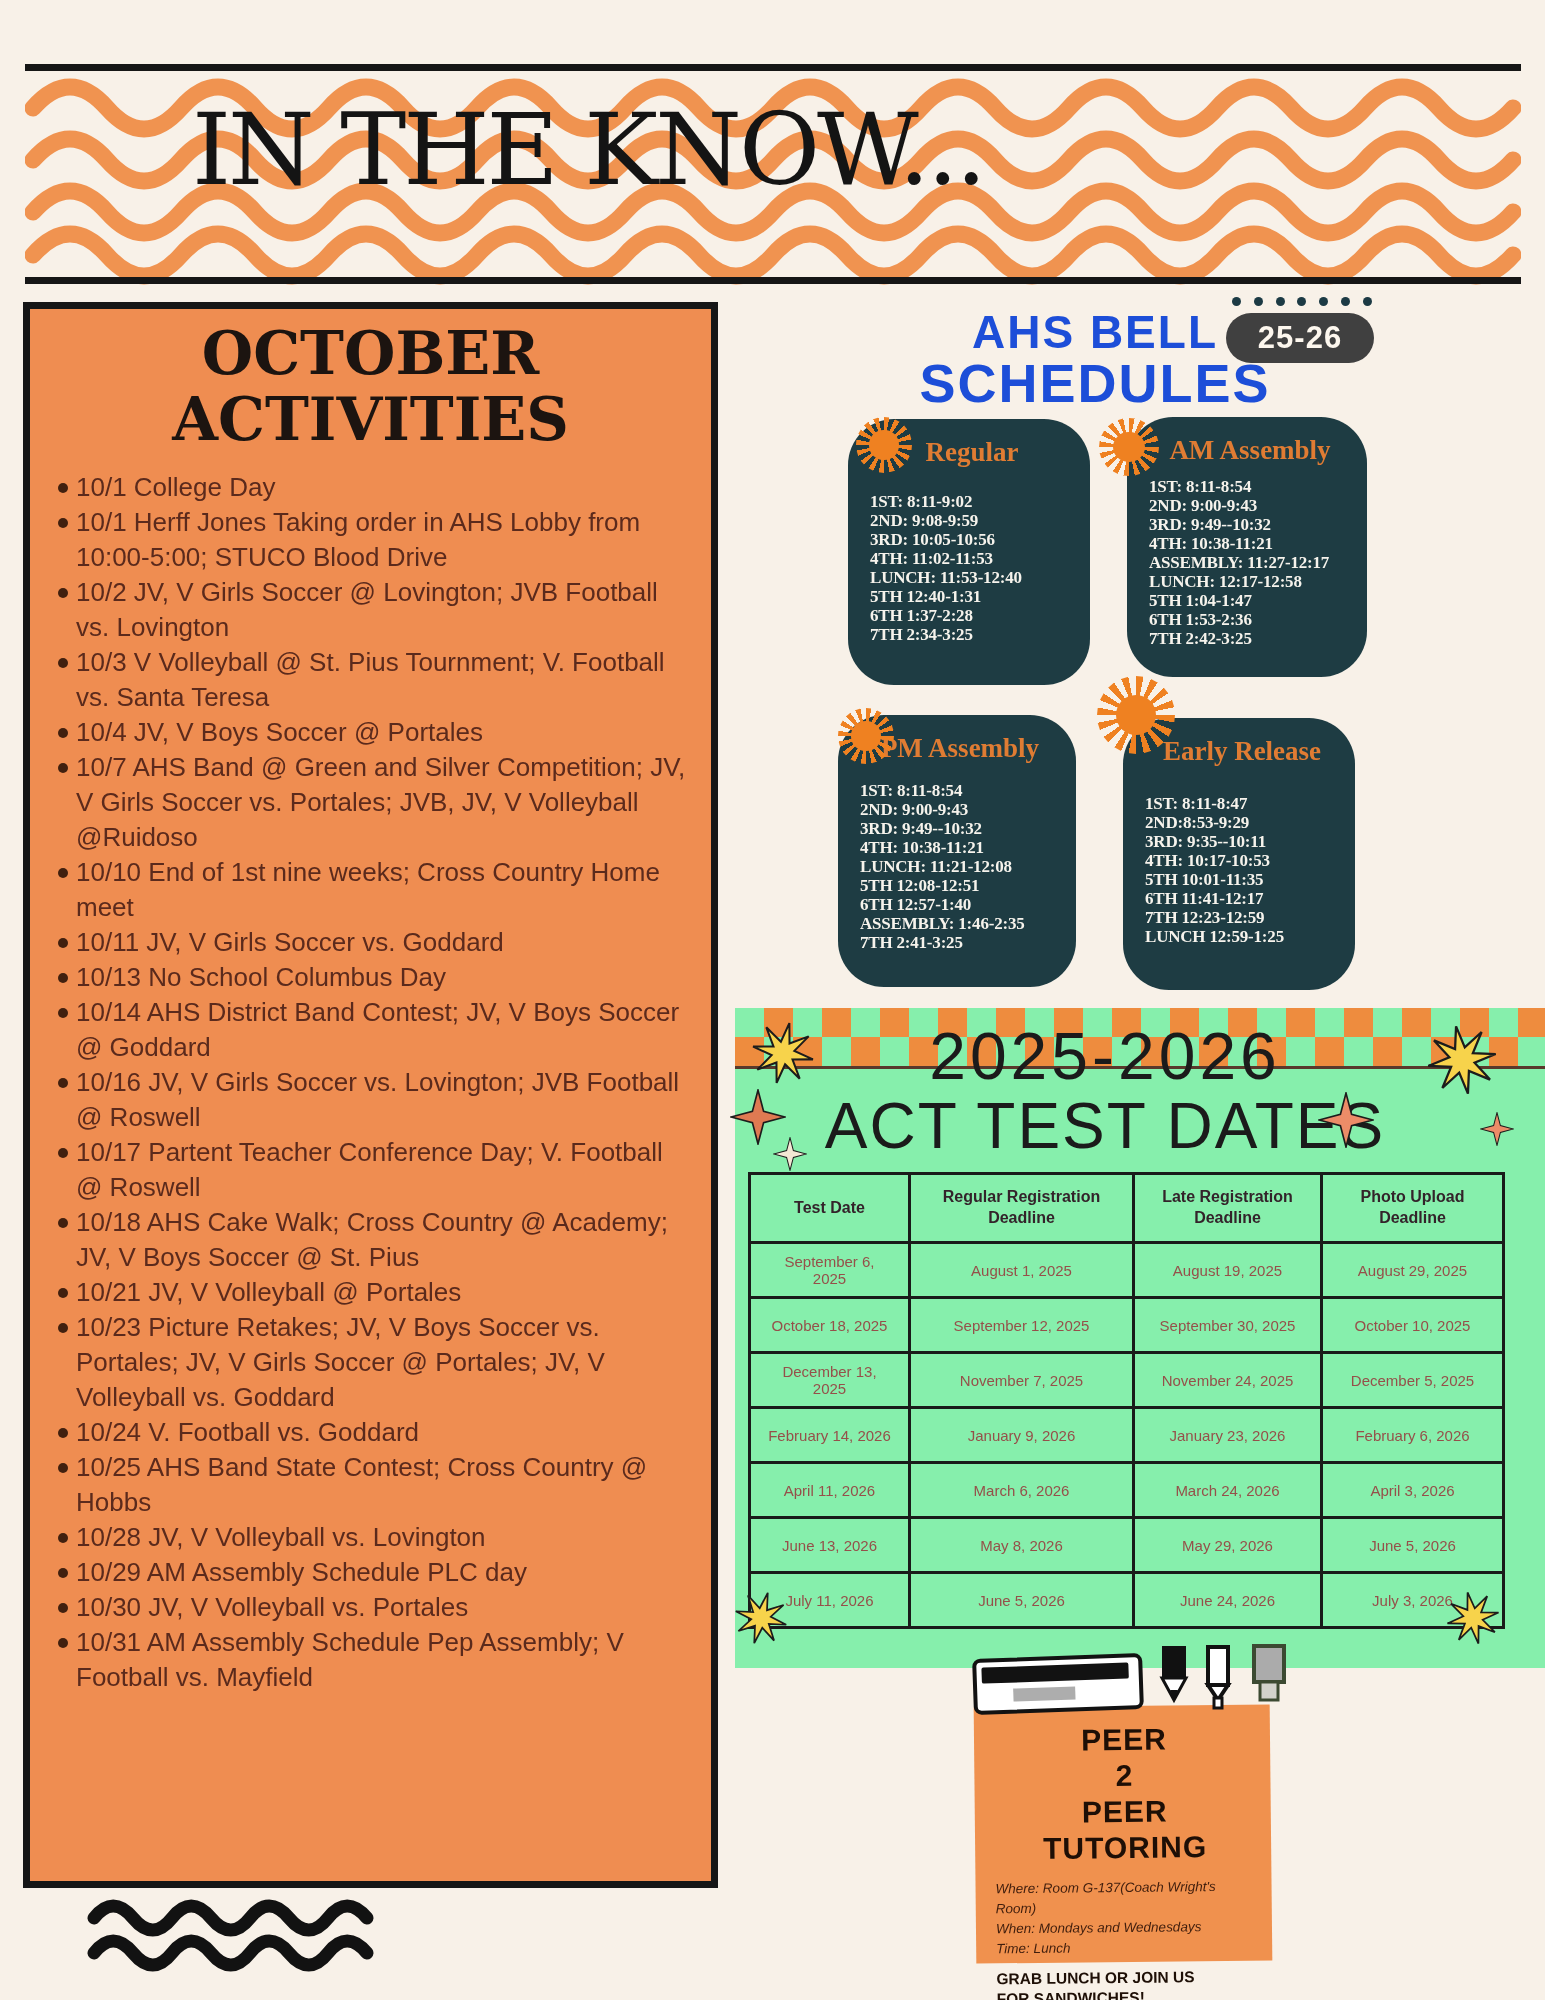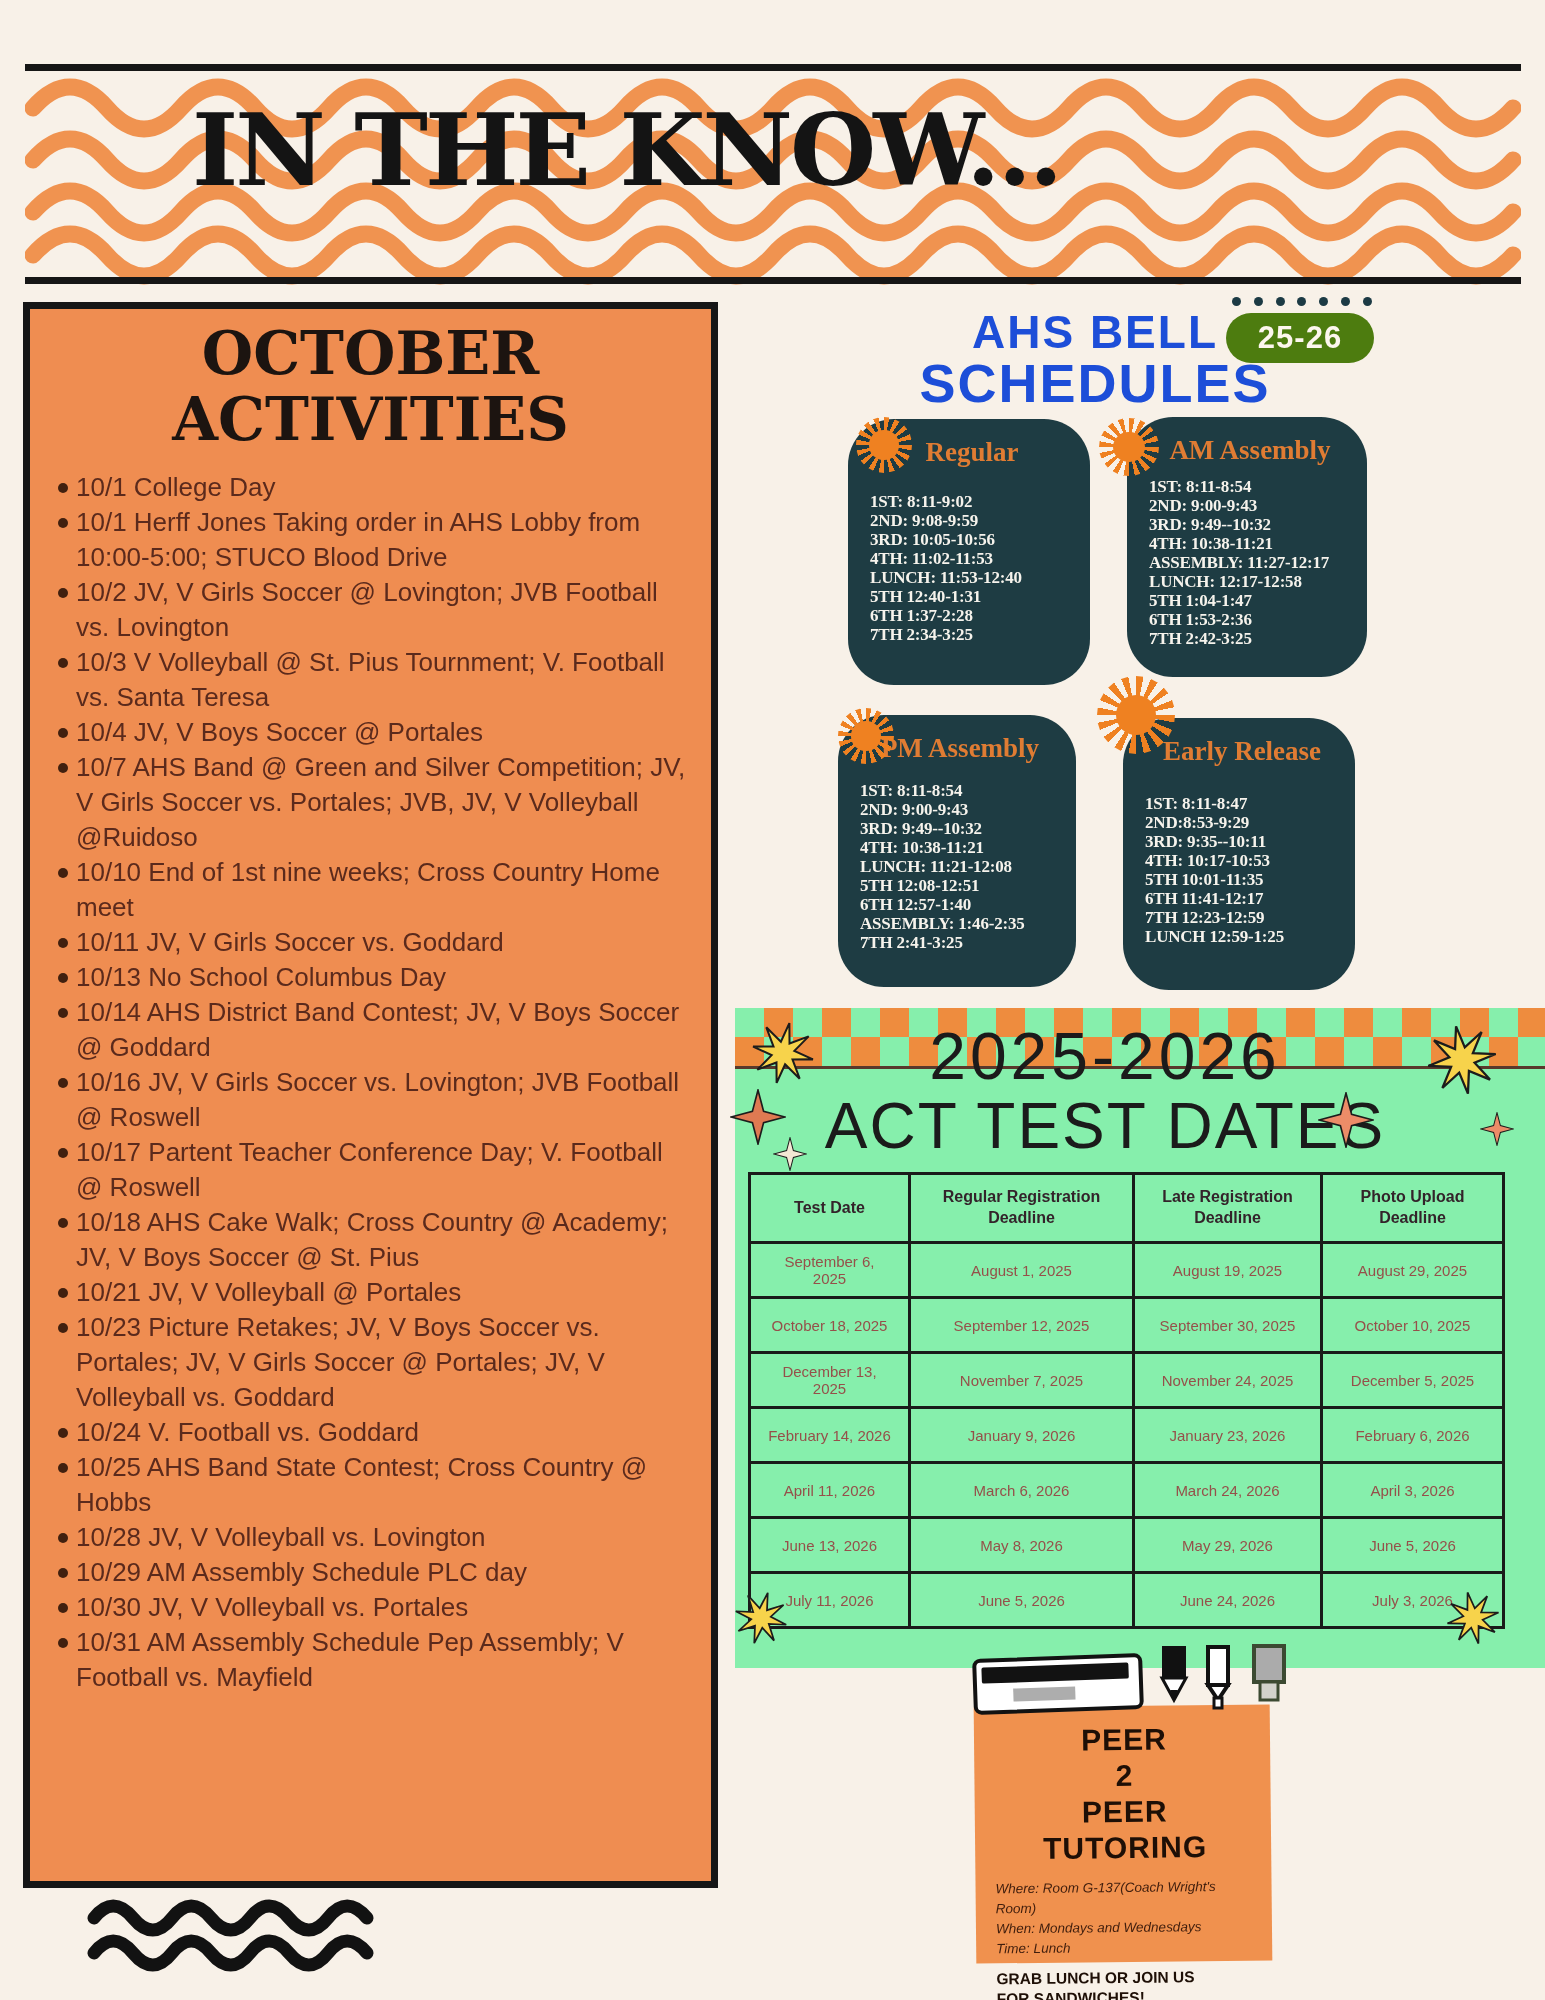--- a/index.html
+++ b/index.html
@@ -4,42 +4,42 @@
 <style>
   html,body{margin:0;padding:0;}
   .page{position:relative;width:1545px;height:2000px;background:#F8F1E8;overflow:hidden;
         font-family:"Liberation Sans",sans-serif;}
 
   
   .rule{position:absolute;left:25px;width:1496px;height:7px;background:#161616;}
   #rule-top{top:64px;} #rule-mid{top:277px;}
   #waves-svg{position:absolute;left:25px;top:75px;}
   .header-title{position:absolute;left:192px;top:92px;width:840px;white-space:nowrap;
-    font-family:"DejaVu Serif","Liberation Serif",serif;font-weight:bold;font-size:99px;
+    font-family:"DejaVu Serif","Liberation Serif",serif;font-weight:normal;font-size:99px;
     letter-spacing:-3px;color:#141414;}
 
   
   .october{position:absolute;left:23px;top:302px;width:695px;height:1586px;background:#EF8D51;
     border:7px solid #161616;box-sizing:border-box;}
   .october-title{margin-top:12px;text-align:center;font-family:"DejaVu Serif","Liberation Serif",serif;
     font-weight:bold;font-size:59px;line-height:66px;color:#1c1410;}
   .october-list{margin:17px 22px 0 28px;}
   .oct-item{display:flex;gap:8px;font-size:26px;line-height:35px;color:#5B2A1C;}
   .oct-bullet{flex:0 0 10px;width:10px;height:10px;border-radius:50%;background:#41200F;margin-top:13px;}
   #bottom-waves-svg{position:absolute;left:85px;top:1898px;}
 
   
   .bells-title{position:absolute;left:880px;top:308px;width:430px;text-align:center;
     color:#1d4ed8;font-weight:bold;}
   .bt1{font-size:46px;letter-spacing:2px;line-height:48px;}
   .bt2{font-size:54px;letter-spacing:2px;line-height:54px;}
   .badge-dots{position:absolute;left:1232px;top:297px;width:140px;display:flex;justify-content:space-between;}
   .badge-dots span{width:9px;height:9px;border-radius:50%;background:#1C3A44;}
   .badge{position:absolute;left:1226px;top:313px;width:148px;height:50px;border-radius:26px;
-    background:#4d7c0f;color:#FDF7EE;font-size:31px;font-weight:bold;letter-spacing:1px;
+    background:#404040;color:#FDF7EE;font-size:31px;font-weight:bold;letter-spacing:1px;
     display:flex;align-items:center;justify-content:center;}
   .bell-card{position:absolute;background:#1E3C43;border-radius:46px;box-sizing:border-box;
     display:flex;flex-direction:column;padding:14px 16px 18px 22px;color:#F6F3EC;font-family:Liberation Serif, serif;}
   #card-regular{left:848px;top:419px;width:242px;height:266px;}
   #card-am{left:1127px;top:417px;width:240px;height:260px;}
   #card-pm{left:838px;top:715px;width:238px;height:272px;}
   #card-early{left:1123px;top:718px;width:232px;height:272px;}
   .card-title{color:#E07C33;font-weight:bold;font-size:27px;text-align:center;margin-top:4px;}
   .bell-lines{flex:1;display:flex;flex-direction:column;justify-content:center;}
   .bell-line{font-weight:bold;font-size:17px;line-height:19px;letter-spacing:-0.2px;}

